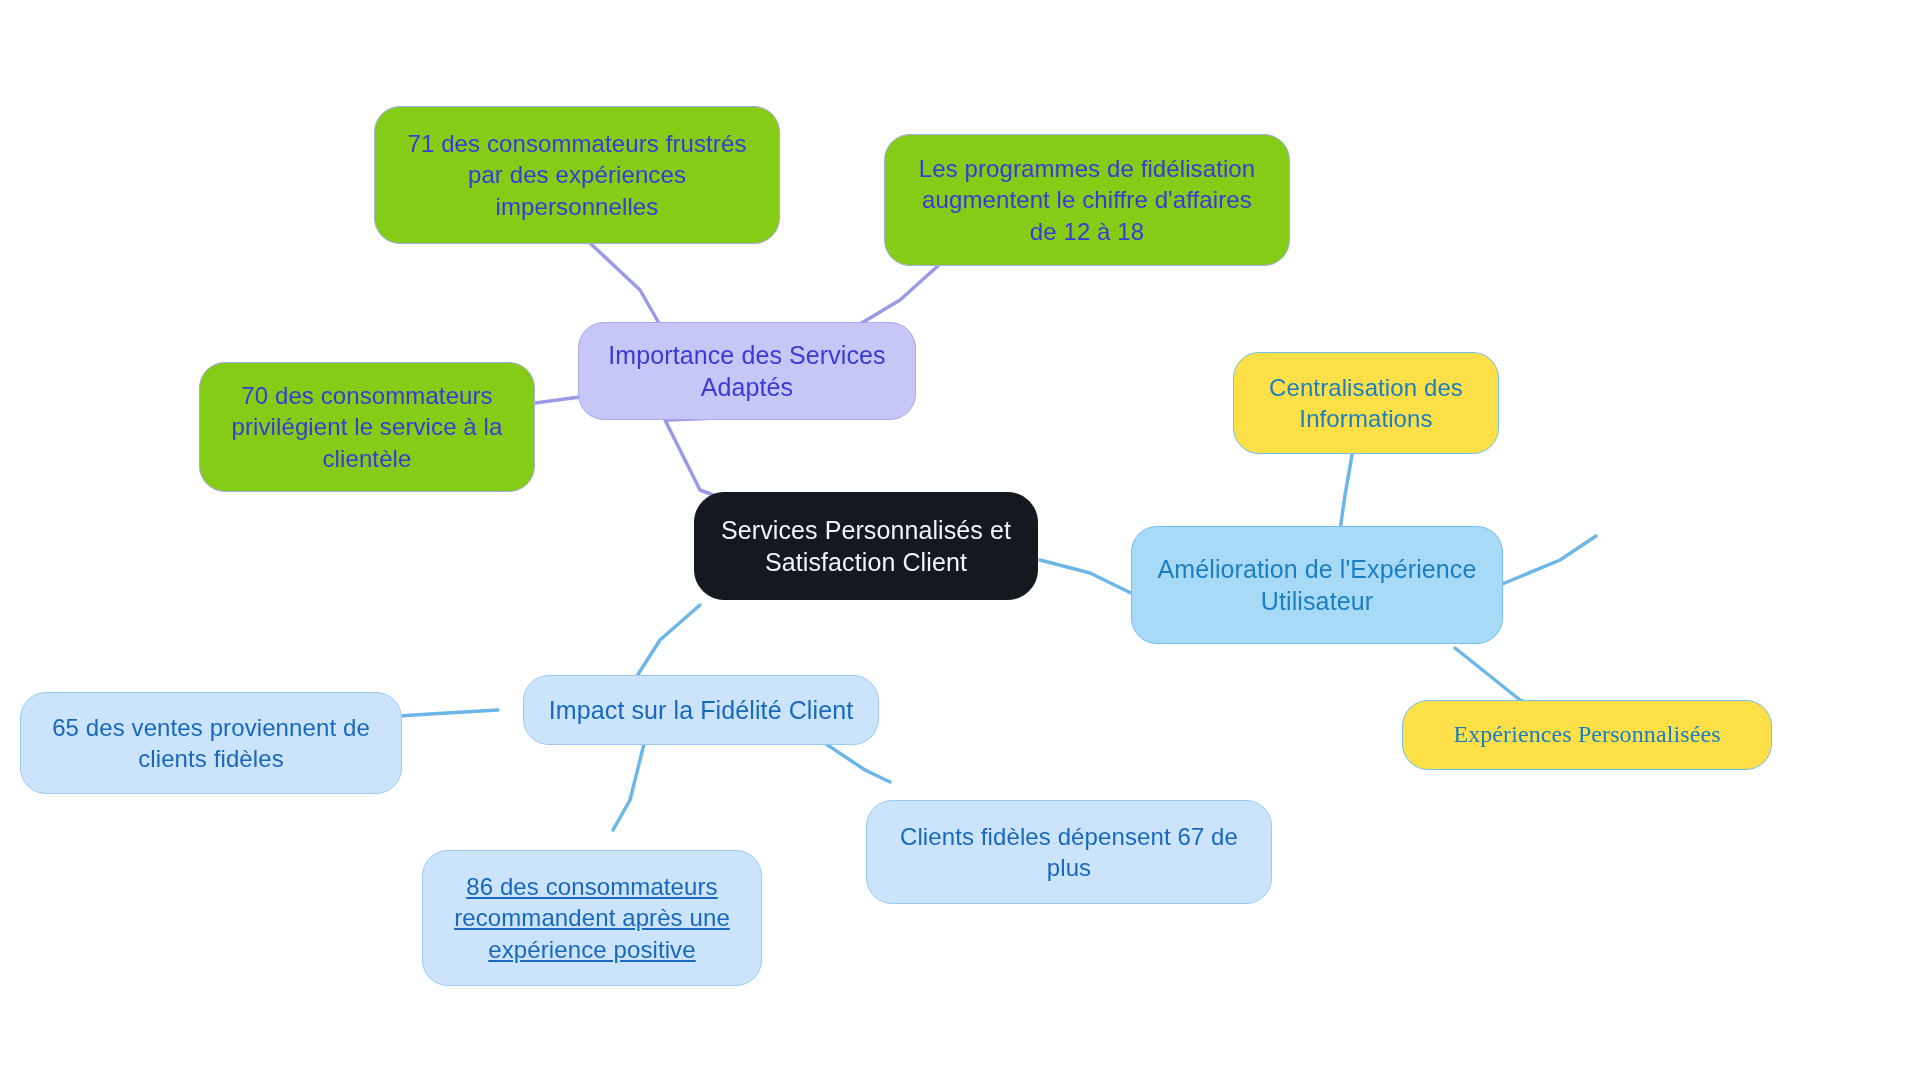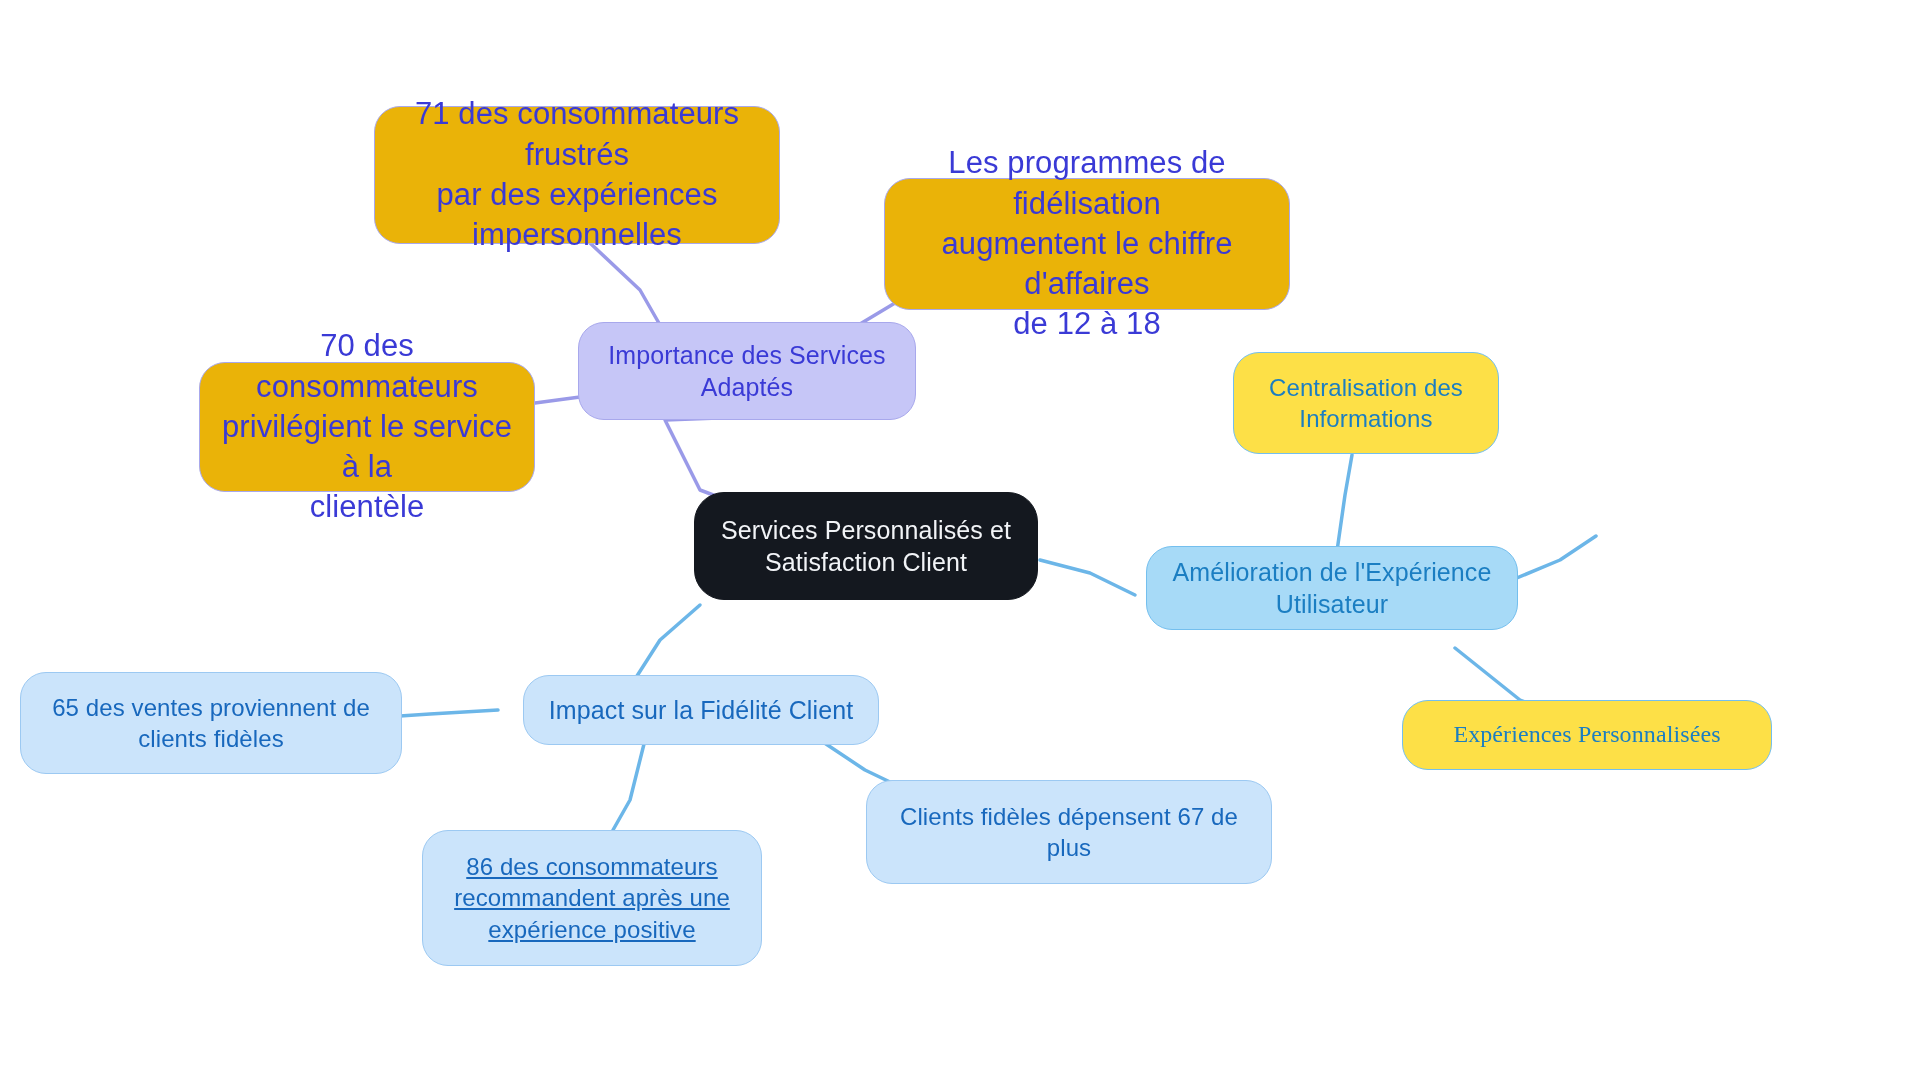--- a/index.html
+++ b/index.html
@@ -47,24 +47,24 @@
     border-radius: 30px;
     justify-content: center;
   }
   .node-branch-purple {
     background: #c6c6f7;
     border: 1.5px solid #a8a8ec;
     color: #3a3ad6;
     font-size: 25px;
   }
   .node-leaf-purple {
-    background: #eab308;
+    background: #84cc16;
     border: 1.5px solid #a8a8ec;
     color: #3a3ad6;
-    font-size: 31px;
+    font-size: 24px;
     align-items: center;
   }
   .node-branch-blue {
     background: #a7daf7;
     border: 1.5px solid #74bfee;
     color: #1b7ec2;
     font-size: 25px;
   }
   .node-branch-lightblue {
     background: #cbe4fb;
@@ -77,20 +77,21 @@
     background: #fde047;
     border: 1.5px solid #74bfee;
     color: #1b7ec2;
     font-size: 24px;
   }
   .node-leaf-lightblue {
     background: #cbe4fb;
     border: 1.5px solid #9cc9f2;
     color: #1868bd;
     font-size: 24px;
+    margin-top: 20px;
   }
   .node-text {
     display: block;
     padding: 0 16px;
     white-space: pre-line;
   }
 </style>
 </head>
 <body>
 
@@ -132,33 +133,33 @@
     <span class="node-text">Importance des Services
 Adaptés</span>
   </div>
 
   <div class="node node-leaf-purple" style="left:374px; top:106px; width:406px; height:138px;">
     <span class="node-text">71 des consommateurs frustrés
 par des expériences
 impersonnelles</span>
   </div>
 
-  <div class="node node-leaf-purple" style="left:884px; top:134px; width:406px; height:132px;margin-top:44px;">
+  <div class="node node-leaf-purple" style="left:884px; top:134px; width:406px; height:132px;">
     <span class="node-text">Les programmes de fidélisation
 augmentent le chiffre d'affaires
 de 12 à 18</span>
   </div>
 
   <div class="node node-leaf-purple" style="left:155px; top:362px; width:336px; height:130px;margin-left:44px;">
     <span class="node-text">70 des consommateurs
 privilégient le service à la
 clientèle</span>
   </div>
 
-  <div class="node node-branch-blue" style="left:1131px; top:546px; width:372px; height:84px;margin-left:15px;">
+  <div class="node node-branch-blue" style="left:1131px; top:526px; width:372px; height:118px;">
     <span class="node-text">Amélioration de l'Expérience
 Utilisateur</span>
   </div>
 
   <div class="node node-leaf-blue" style="left:1233px; top:352px; width:266px; height:102px;">
     <span class="node-text">Centralisation des
 Informations</span>
   </div>
 
 

